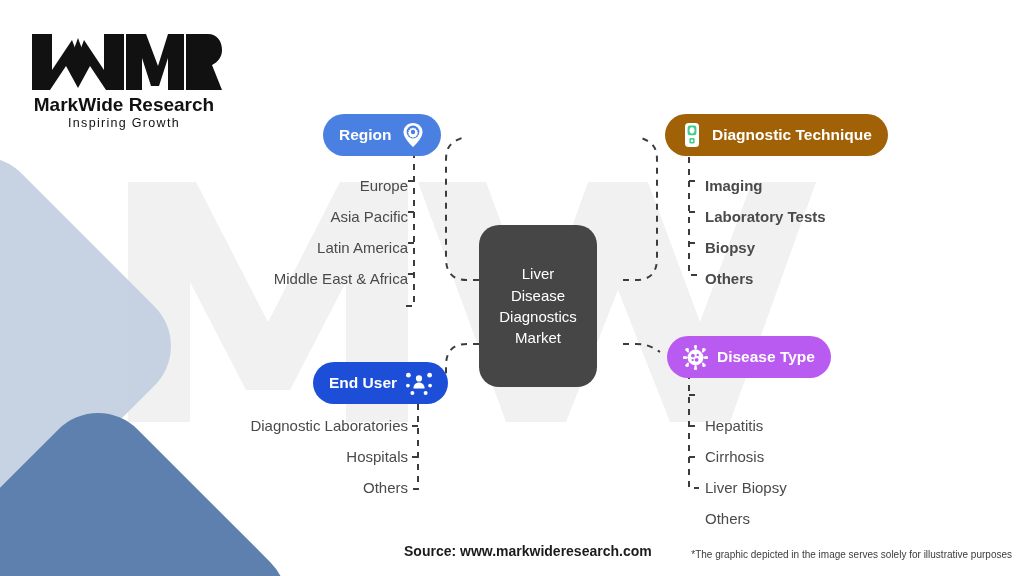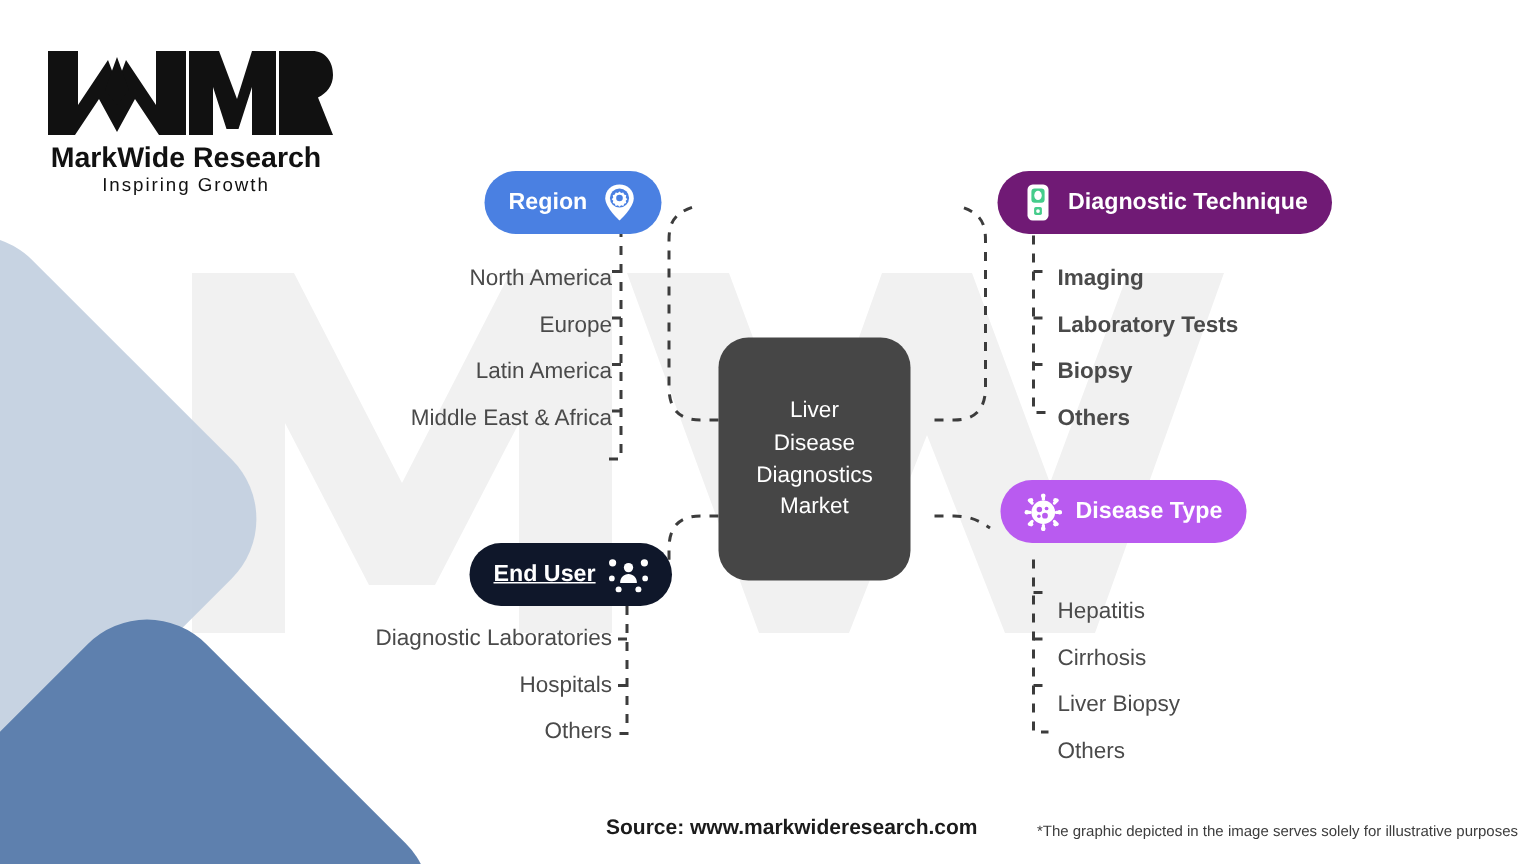--- a/index.html
+++ b/index.html
@@ -93,21 +93,21 @@
     stroke-width: 2;
     stroke-dasharray: 6 6;
     stroke-linecap: butt;
   }
 
   
   .center-node {
     position: absolute;
     left: 479px;
     top: 225px;
-    width: 128px;
+    width: 118px;
     height: 162px;
     background: #464646;
     border-radius: 20px;
     color: #ffffff;
     display: flex;
     align-items: center;
     justify-content: center;
     text-align: center;
     font-size: 15px;
     line-height: 1.42;
@@ -125,41 +125,41 @@
     border-radius: 21px;
     color: #ffffff;
     font-size: 15.5px;
     font-weight: bold;
     white-space: nowrap;
     z-index: 4;
     box-sizing: border-box;
   }
   .badge .badge-ico { display: flex; align-items: center; }
   .badge-region     { left: 323px; top: 114px; background: #4a80e2; }
-  .badge-technique  { left: 665px; top: 114px; background: #701a75; text-align: right; }
-  .badge-disease    { left: 667px; top: 320px; background: #b95bf0; }
-  .badge-enduser    { left: 313px; top: 362px; background: #0f172a; text-decoration: underline; }
+  .badge-technique  { left: 665px; top: 114px; background: #a16207; text-align: right; }
+  .badge-disease    { left: 667px; top: 336px; background: #b95bf0; }
+  .badge-enduser    { left: 313px; top: 362px; background: #1d4ed8; }
 
   
   .items {
     position: absolute;
     z-index: 4;
     font-size: 15px;
     color: #4a4a4a;
     line-height: 1;
   }
   .items .item { height: 31px; display: flex; align-items: center; white-space: nowrap; }
   .items-right { text-align: right; }
   .items-right .item { justify-content: flex-end; }
   .items-left  .item { justify-content: flex-start; }
 
   .list-region    { right: 616px; top: 170px; }
   .list-enduser   { right: 616px; top: 410px; }
   .list-technique { left: 705px;  top: 170px; font-weight: bold; }
-  .list-disease   { left: 705px;  top: 392px; text-align: center; }
+  .list-disease   { left: 705px;  top: 410px; text-align: center; }
 
   
   .source {
     position: absolute;
     left: 404px;
     top: 543px;
     font-size: 14px;
     font-weight: bold;
     color: #1b1b1b;
     z-index: 5;
@@ -311,22 +311,22 @@
           <circle cx="1.9" cy="14.6" r="1.9"></circle>
           <circle cx="24.1" cy="14.6" r="1.9"></circle>
           <circle cx="6.4" cy="22.0" r="2.0"></circle>
           <circle cx="19.6" cy="22.0" r="2.0"></circle>
         </g>
       </svg>
     </span>
   </div>
 
   <div class="items items-right list-region">
-    <div class="item">North America</div>
     <div class="item">Europe</div>
+    <div class="item">Asia Pacific</div>
     <div class="item">Latin America</div>
     <div class="item">Middle East &amp; Africa</div>
   </div>
 
   <div class="items items-left list-technique">
     <div class="item">Imaging</div>
     <div class="item">Laboratory Tests</div>
     <div class="item">Biopsy</div>
     <div class="item">Others</div>
   </div>

